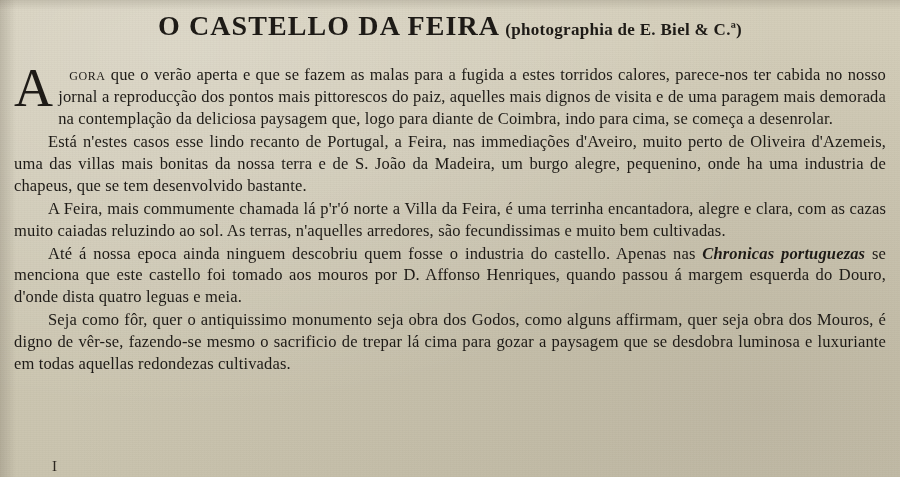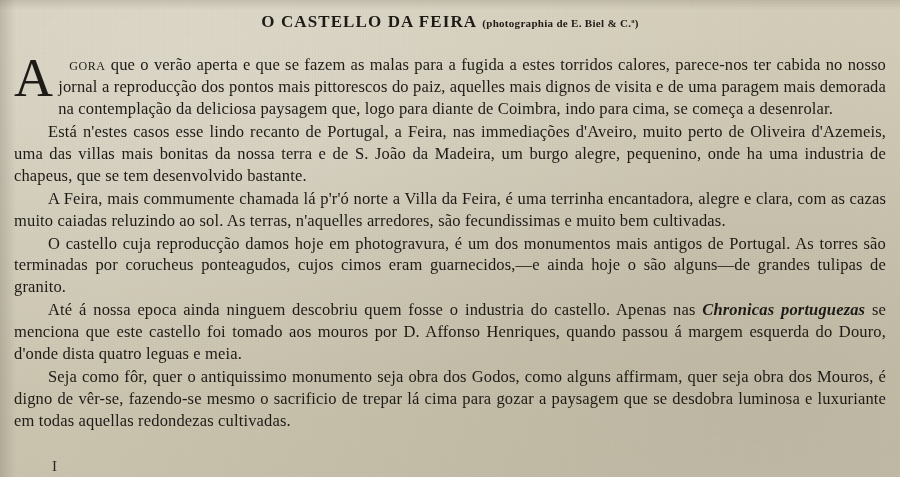--- a/index.html
+++ b/index.html
@@ -36,25 +36,25 @@
   }
   .headline {
     text-align: center;
     font-size: 19px;
     letter-spacing: 0.3px;
     margin: 2px 0 0 0;
     white-space: nowrap;
   }
   .headline .title-main {
     font-variant: small-caps;
-    font-size: 17px;
+    font-size: 28px;
     letter-spacing: 1.1px;
   }
   .headline .title-credit {
-    font-size: 11px;
+    font-size: 17px;
   }
   .body-text {
     margin-top: 22px;
     font-size: 16.5px;
     line-height: 1.33;
     text-align: justify;
     text-justify: inter-word;
     letter-spacing: 0.15px;
   }
   .body-text p {
@@ -118,21 +118,20 @@
   <div class="body-text">
 
     <p class="first">
       <span class="dropcap">A</span><span class="smallcaps">gora</span><span> que o verão aperta e que se fazem as malas para a fugida a estes torridos calores, parece-nos ter cabida no nosso jornal a reproducção dos pontos mais pittorescos do paiz, aquelles mais dignos de visita e de uma paragem mais demorada na contemplação da deliciosa paysagem que, logo para diante de Coimbra, indo para cima, se começa a desenrolar.</span>
     </p>
 
     <p><span>Está n'estes casos esse lindo recanto de Portugal, a Feira, nas immediações d'Aveiro, muito perto de Oliveira d'Azemeis, uma das villas mais bonitas da nossa terra e de S. João da Madeira, um burgo alegre, pequenino, onde ha uma industria de chapeus, que se tem desenvolvido bastante.</span></p>
 
     <p><span>A Feira, mais commumente chamada lá p'r'ó norte a Villa da Feira, é uma terrinha encantadora, alegre e clara, com as cazas muito caiadas reluzindo ao sol. As terras, n'aquelles arredores, são fecundissimas e muito bem cultivadas.</span></p>
 
-    <p><span>O castello cuja reproducção damos hoje em photogravura, é um dos monumentos mais antigos de Portugal. As torres são terminadas por corucheus ponteagudos, cujos cimos eram guarnecidos,—e ainda hoje o são alguns—de grandes tulipas de granito.</span></p>
 
     <p><span>Até á nossa epoca ainda ninguem descobriu quem fosse o industria do castello. Apenas nas </span><span class="ital">Chronicas portuguezas</span><span> se menciona que este castello foi tomado aos mouros por D. Affonso Henriques, quando passou á margem esquerda do Douro, d'onde dista quatro leguas e meia.</span></p>
 
     <p><span>Seja como fôr, quer o antiquissimo monumento seja obra dos Godos, como alguns affirmam, quer seja obra dos Mouros, é digno de vêr-se, fazendo-se mesmo o sacrificio de trepar lá cima para gozar a paysagem que se desdobra luminosa e luxuriante em todas aquellas redondezas cultivadas.</span></p>
 
   </div>
 
   <div class="footmark">I</div>
   <div class="grain"></div>
 </div>

